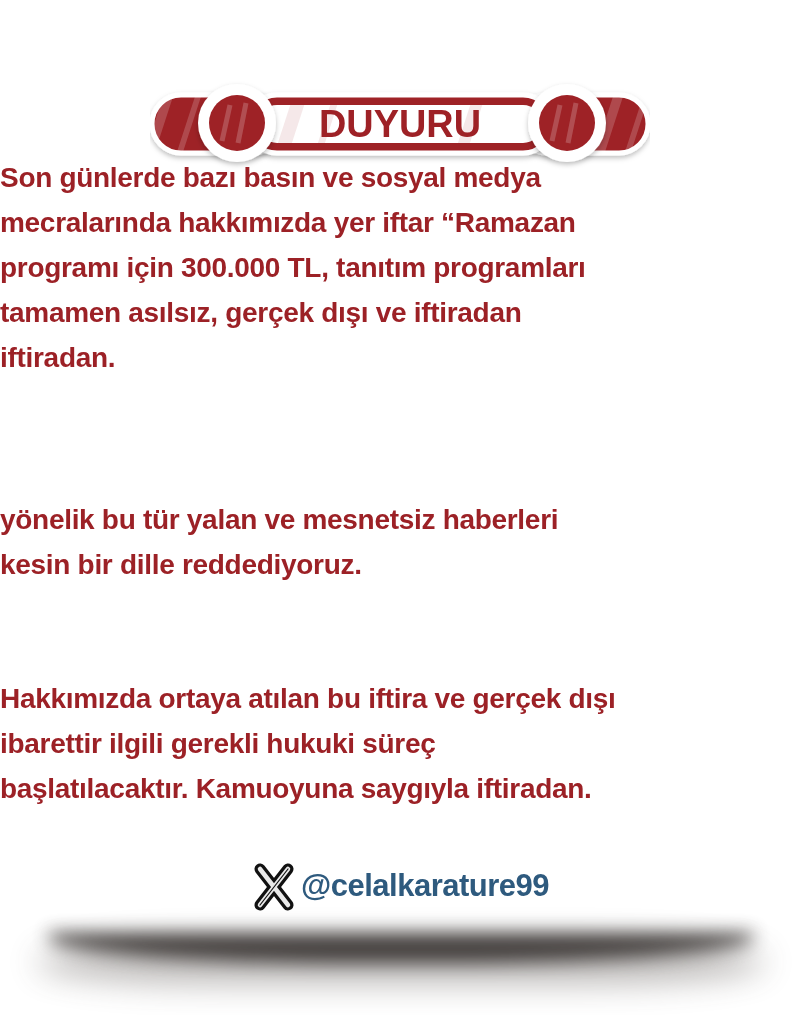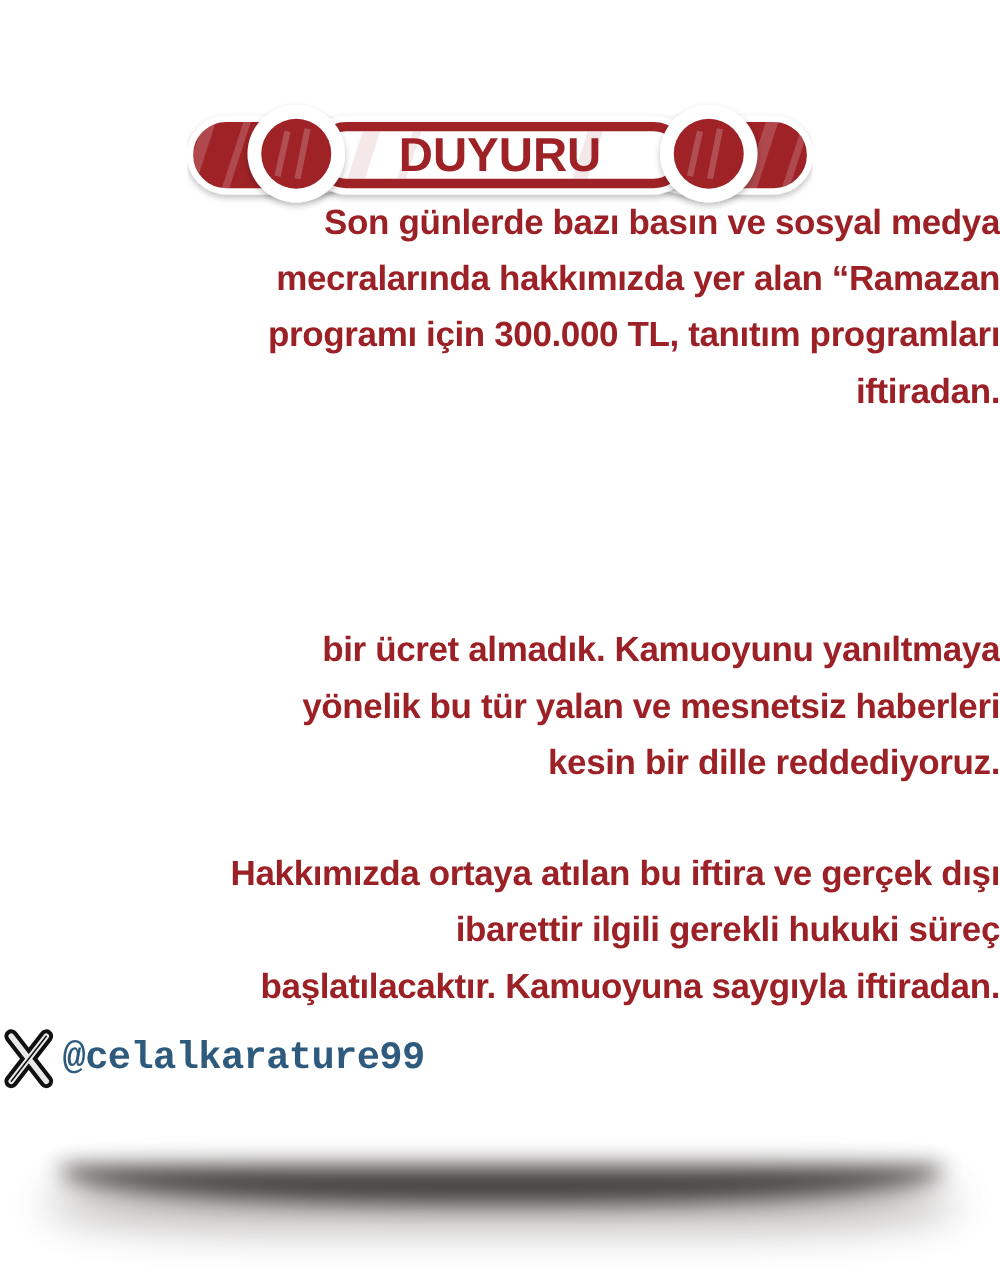--- a/index.html
+++ b/index.html
@@ -16,32 +16,32 @@
   }
   .banner-wrap svg{display:block;width:100%;height:100%;}
 
   
   .paragraph{
     position:absolute;left:0;width:800px;
     color:#9c2126;
     font-weight:bold;
     font-size:28px;
     line-height:45px;
-    text-align:right;
+    text-align:left;
     letter-spacing:-0.3px;
   }
   .paragraph div{white-space:nowrap;}
   #para-1{top:155px;}
   #para-2{top:497px;}
   #para-3{top:676px;}
 
   
   .footer-row{
-    position:absolute;left:0;top:818px;width:800px;height:56px;
-    display:flex;align-items:center;gap:4px;font-family:Liberation Mono, monospace;
+    position:absolute;left:0;top:858px;width:800px;height:56px;
+    display:flex;align-items:center;justify-content:center;gap:4px;
   }
   .x-icon{width:46px;height:50px;flex:0 0 auto;margin-top:2px;}
   .handle-text{
     color:#2e5a7e;font-weight:bold;font-size:31px;letter-spacing:-0.5px;
     white-space:nowrap;
   }
 
   
   .bottom-shadow{
     position:absolute;left:48px;top:933px;width:706px;height:30px;
@@ -115,26 +115,26 @@
         <line x1="80" y1="30" x2="72" y2="66"></line>
         <line x1="96" y1="28" x2="88" y2="68"></line>
         <line x1="410" y1="30" x2="402" y2="66"></line>
         <line x1="426" y1="28" x2="418" y2="68"></line>
       </g>
     </svg>
   </div>
 
   <div class="paragraph" id="para-1">
       <div>Son günlerde bazı basın ve sosyal medya</div>
-      <div>mecralarında hakkımızda yer alan “Ramazan</div>
+      <div>mecralarında hakkımızda yer iftar “Ramazan</div>
       <div>programı için 300.000 TL, tanıtım programları</div>
+      <div>tamamen asılsız, gerçek dışı ve iftiradan</div>
       <div>iftiradan.</div>
     </div>
   <div class="paragraph" id="para-2">
-      <div>bir ücret almadık. Kamuoyunu yanıltmaya</div>
       <div>yönelik bu tür yalan ve mesnetsiz haberleri</div>
       <div>kesin bir dille reddediyoruz.</div>
     </div>
   <div class="paragraph" id="para-3">
       <div>Hakkımızda ortaya atılan bu iftira ve gerçek dışı</div>
       <div>ibarettir ilgili gerekli hukuki süreç</div>
       <div>başlatılacaktır. Kamuoyuna saygıyla iftiradan.</div>
     </div>
 
   <div class="footer-row">

